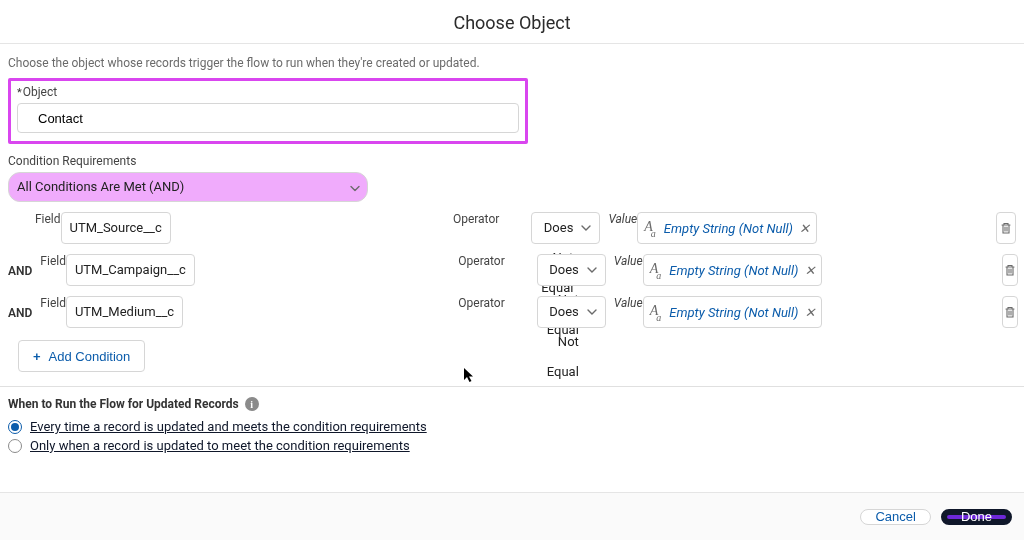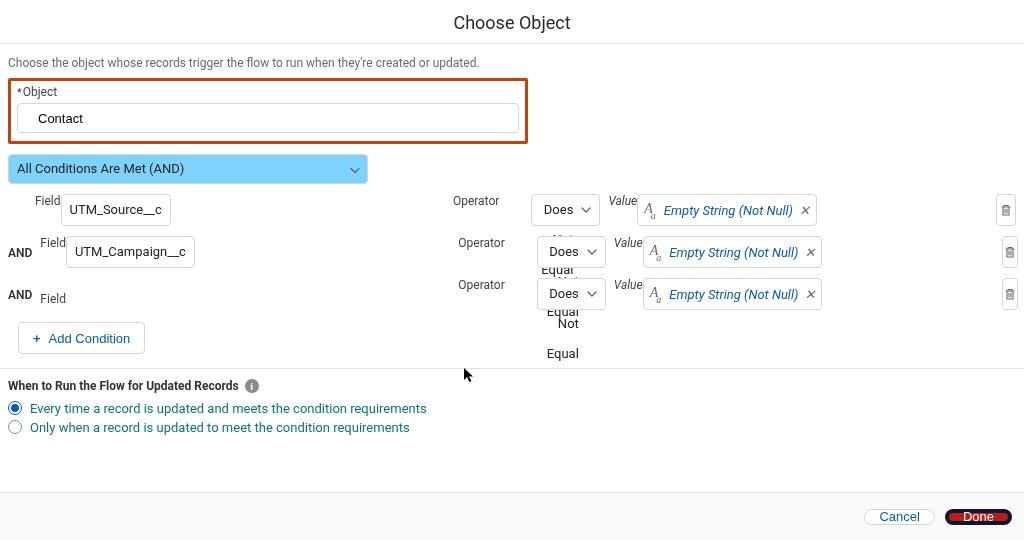--- a/index.html
+++ b/index.html
@@ -2,27 +2,27 @@
 <html><head>
 <meta charset="utf-8">
 <style>
   * { box-sizing: border-box; }
   html, body { margin: 0; padding: 0; font-family: -apple-system, BlinkMacSystemFont, "Segoe UI", Roboto, Helvetica, Arial, sans-serif; font-size: 13px; color: #222; background: #fff; }
   .page { width: 1024px; height: 540px; position: relative; }
   .title { text-align: center; font-size: 18px; font-weight: 400; padding: 12px 0 10px; color: #2b2b2b; }
   .hr { height: 1px; background: #e5e5e5; width: 100%; }
   .inner { padding: 10px 8px 0 8px; }
   .helper { color: #6b6b6b; font-size: 12px; padding: 2px 0 8px; }
-  .object-highlight { border: 3px solid #c2410c; border-radius: 2px; padding: 4px 6px 8px; width: 520px; }
+  .object-highlight { border: 3px solid #d946ef; border-radius: 2px; padding: 4px 6px 8px; width: 520px; }
   .field-label { font-size: 12px; color: #444; margin-bottom: 4px; display: block; }
   .req::before { content: "*"; color: #333; margin-right: 1px; font-size: 11px; }
   .text-input { width: 100%; height: 30px; border: 1px solid #d6d6d6; border-radius: 4px; padding: 0 20px; font-size: 13px; background: #fff; }
   .section-gap { height: 10px; }
   .select { position: relative; width: 360px; }
-  .select-box { height: 30px; border: 1px solid #d6d6d6; border-radius: 4px; padding: 0 28px 0 8px; line-height: 28px; background: #7dd3fc; cursor: pointer; }
+  .select-box { height: 30px; border: 1px solid #d6d6d6; border-radius: 12px; padding: 0 28px 0 8px; line-height: 28px; background: #f0abfc; cursor: pointer; }
   .select-caret { position: absolute; right: 8px; top: 50%; transform: translateY(-50%); pointer-events: none; }
   .cond-rows { margin-top: 4px; }
   .cond-row { display: flex; align-items: flex-end; gap: 8px; margin-top: 10px; }
   .prefix { width: 30px; font-size: 12px; color: #333; font-weight: 600; padding-bottom: 8px; }
   .col { display: flex; }
   .col-field { flex: 0 0 410px; }
   .col-operator { flex: 0 0 135px; gap: 32px; }
   .col-value { flex: 0 0 380px; font-style: italic; }
   .field-input, .op-select, .value-box { height: 32px; border: 1px solid #d6d6d6; border-radius: 4px; background: #fff; }
   .field-input { padding: 0 8px; line-height: 30px; }
@@ -32,28 +32,28 @@
   .value-icon sub { font-size: 10px; position: relative; top: 3px; left: -2px; }
   .value-pill { color: #0b5cab; font-size: 13px; display: flex; align-items: center; gap: 6px; justify-content: center; }
   .value-pill .x { color: #6b6b6b; cursor: pointer; }
   .trash-btn { width: 30px; height: 32px; border: 1px solid #d6d6d6; border-radius: 4px; background: #fff; display: flex; align-items: center; justify-content: center; cursor: pointer; color: #6b6b6b; }
   .add-cond { margin: 12px 0 2px 10px; display: inline-flex; align-items: center; gap: 8px; height: 32px; border: 1px solid #d6d6d6; border-radius: 4px; background: #fff; padding: 0 14px; color: #0b5cab; cursor: pointer; font-size: 13px; }
   .add-cond .plus { color: #0b5cab; font-weight: 600; }
   .divider2 { height: 1px; background: #e0e0e0; margin: 12px 0 10px; width: 100%; }
   .when-heading { font-size: 12px; font-weight: 700; color: #333; display: flex; align-items: center; gap: 6px; padding: 0 8px; }
   .info-icon { width: 14px; height: 14px; border-radius: 50%; background: #8b8b8b; color: #fff; font-size: 10px; display: inline-flex; align-items: center; justify-content: center; font-style: normal; font-family: Georgia, serif; cursor: pointer; }
   .radio-group { padding: 6px 8px 0; }
-  .radio-row { display: flex; align-items: flex-start; gap: 8px; font-size: 13px; color: #0f766e; padding: 2px 0; cursor: pointer; }
+  .radio-row { display: flex; align-items: flex-end; gap: 8px; font-size: 13px; color: #0f172a; padding: 2px 0; cursor: pointer; text-decoration: underline; }
   .radio { width: 14px; height: 14px; border: 1px solid #8b8b8b; border-radius: 50%; display: inline-flex; align-items: center; justify-content: center; background: #fff; }
   .radio.checked { border-color: #0b5cab; }
   .radio.checked::after { content: ""; width: 8px; height: 8px; border-radius: 50%; background: #0b5cab; }
   .footer { position: absolute; left: 0; right: 0; bottom: 0; height: 48px; border-top: 1px solid #e5e5e5; background: #fafafa; display: flex; align-items: center; justify-content: flex-end; padding: 0 12px; gap: 10px; }
   .btn { height: 16px; border-radius: 8px; padding: 0 14px; font-size: 13px; cursor: pointer; display: inline-flex; align-items: center; }
   .btn-secondary { background: #fff; border: 1px solid #d6d6d6; color: #0b5cab; }
-  .btn-primary { background: #b91c1c; border: 4px solid #0f172a; color: #fff; font-weight: 500; }
+  .btn-primary { background: #6d28d9; border: 6px solid #0f172a; color: #fff; font-weight: 500; }
   .caret-svg { width: 10px; height: 6px; }
   .cursor { position: absolute; left: 463px; top: 367px; pointer-events: none; }
 </style>
 </head>
 <body>
 
 <div class="page">
   <div class="title">Choose Object</div>
   <div class="hr"></div>
 
@@ -61,20 +61,21 @@
 
     <div class="helper">Choose the object whose records trigger the flow to run when they're created or updated.</div>
 
     <div class="object-highlight">
       <span class="field-label req">Object</span>
       <input class="text-input" value="Contact" style="">
     </div>
 
     <div class="section-gap"></div>
 
+    <span class="field-label">Condition Requirements</span>
     <div class="select">
       <div class="select-box">All Conditions Are Met (AND)</div>
       <span class="select-caret">
         <svg class="caret-svg" viewBox="0 0 10 6">
             <path d="M1 1 L5 5 L9 1" stroke="#6b6b6b" stroke-width="1.4" fill="none" stroke-linecap="round"></path>
           </svg>
       </span>
     </div>
 
     <div class="cond-rows" id="cond-rows">
@@ -131,20 +132,21 @@
           <div class="trash-btn">
             <svg width="14" height="14" viewBox="0 0 14 14">
               <path d="M3 4 H11 M5 4 V2.5 H9 V4 M4 4 V12 H10 V4 M6 6 V10 M8 6 V10" stroke="#6b6b6b" stroke-width="1.1" fill="none" stroke-linecap="round"></path>
             </svg>
           </div>
         </div>
         <div class="cond-row">
           <div class="prefix">AND</div>
           <div class="col col-field">
             <span class="field-label">Field</span>
+            <div class="field-input">UTM_Medium__c</div>
           </div>
           <div class="col col-operator">
             <span class="field-label">Operator</span>
             <div class="op-select"><span>Does Not Equal</span><svg class="caret-svg" viewBox="0 0 10 6" style="position:absolute;right:8px;top:50%;transform:translateY(-50%)">
                 <path d="M1 1 L5 5 L9 1" stroke="#6b6b6b" stroke-width="1.4" fill="none" stroke-linecap="round"></path>
               </svg></div>
           </div>
           <div class="col col-value">
             <span class="field-label">Value</span>
             <div class="value-box">

